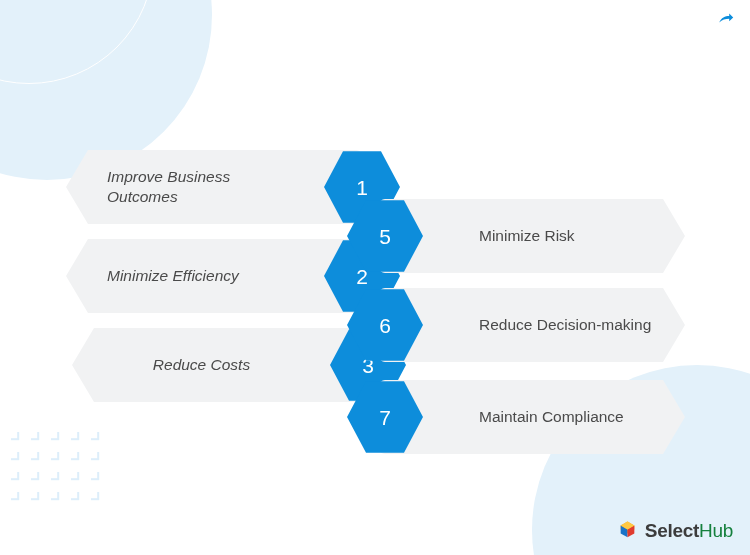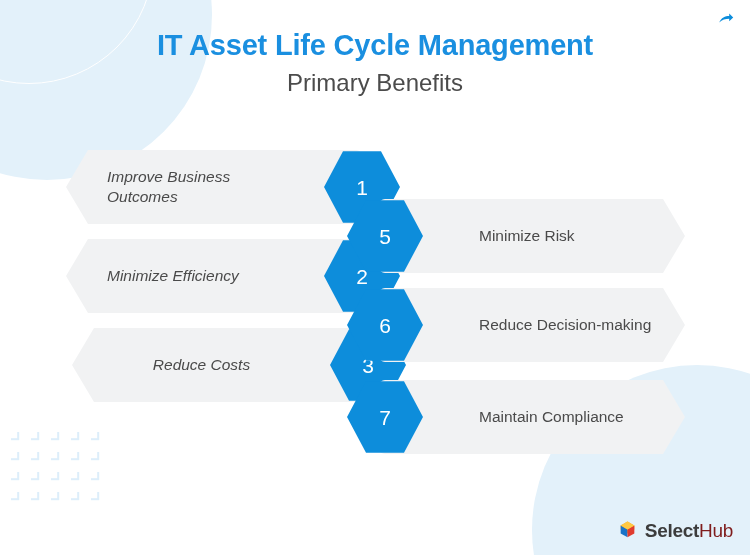--- a/index.html
+++ b/index.html
@@ -146,21 +146,21 @@
   
   .logo{
     position:absolute;right:17px;bottom:14px;
     display:flex;align-items:center;gap:7px;
   }
   .logo-mark{width:21px;height:21px;display:block;}
   .logo-text{
     font-size:19px;line-height:19px;font-weight:bold;color:#3c3c3c;
     letter-spacing:-0.3px;
   }
-  .logo-text .hub{font-weight:normal;color:#7f1d1d;}
+  .logo-text .hub{font-weight:normal;color:#15803d;}
 </style>
 </head>
 <body>
 
 <div class="canvas">
 
   <div class="decor">
     <div class="blob-tl"></div>
     <div class="blob-tl-ring"></div>
     <div class="blob-br"></div>
@@ -188,24 +188,20 @@
       <div class="dot-plus"></div>
     </div>
   </div>
 
   <div class="share-badge">
     <svg width="16" height="16" viewBox="0 0 16 16">
       <path d="M1.2 10.6 C3.2 5.6 7.2 4.0 11.2 4.0 L11.2 1.6 L15.2 5.4 L11.2 9.2 L11.2 6.8 C7.6 6.8 4.0 7.6 1.2 10.6 Z" fill="#0d8ddb"></path>
     </svg>
   </div>
 
-  <div class="header">
-    <h1 class="title">IT Asset Life Cycle Management</h1>
-    <h2 class="subtitle">Primary Benefits</h2>
-  </div>
 
   <div class="diagram">
 
     <div class="row left-col-row" style="left:66px;top:150px;width:296px;">
       <div class="plate left-col">
         <div class="plate-label">Improve Business Outcomes</div>
       </div>
       <div class="hex">
         <div class="hex-shape"></div>
         <span class="hex-num">1</span>

